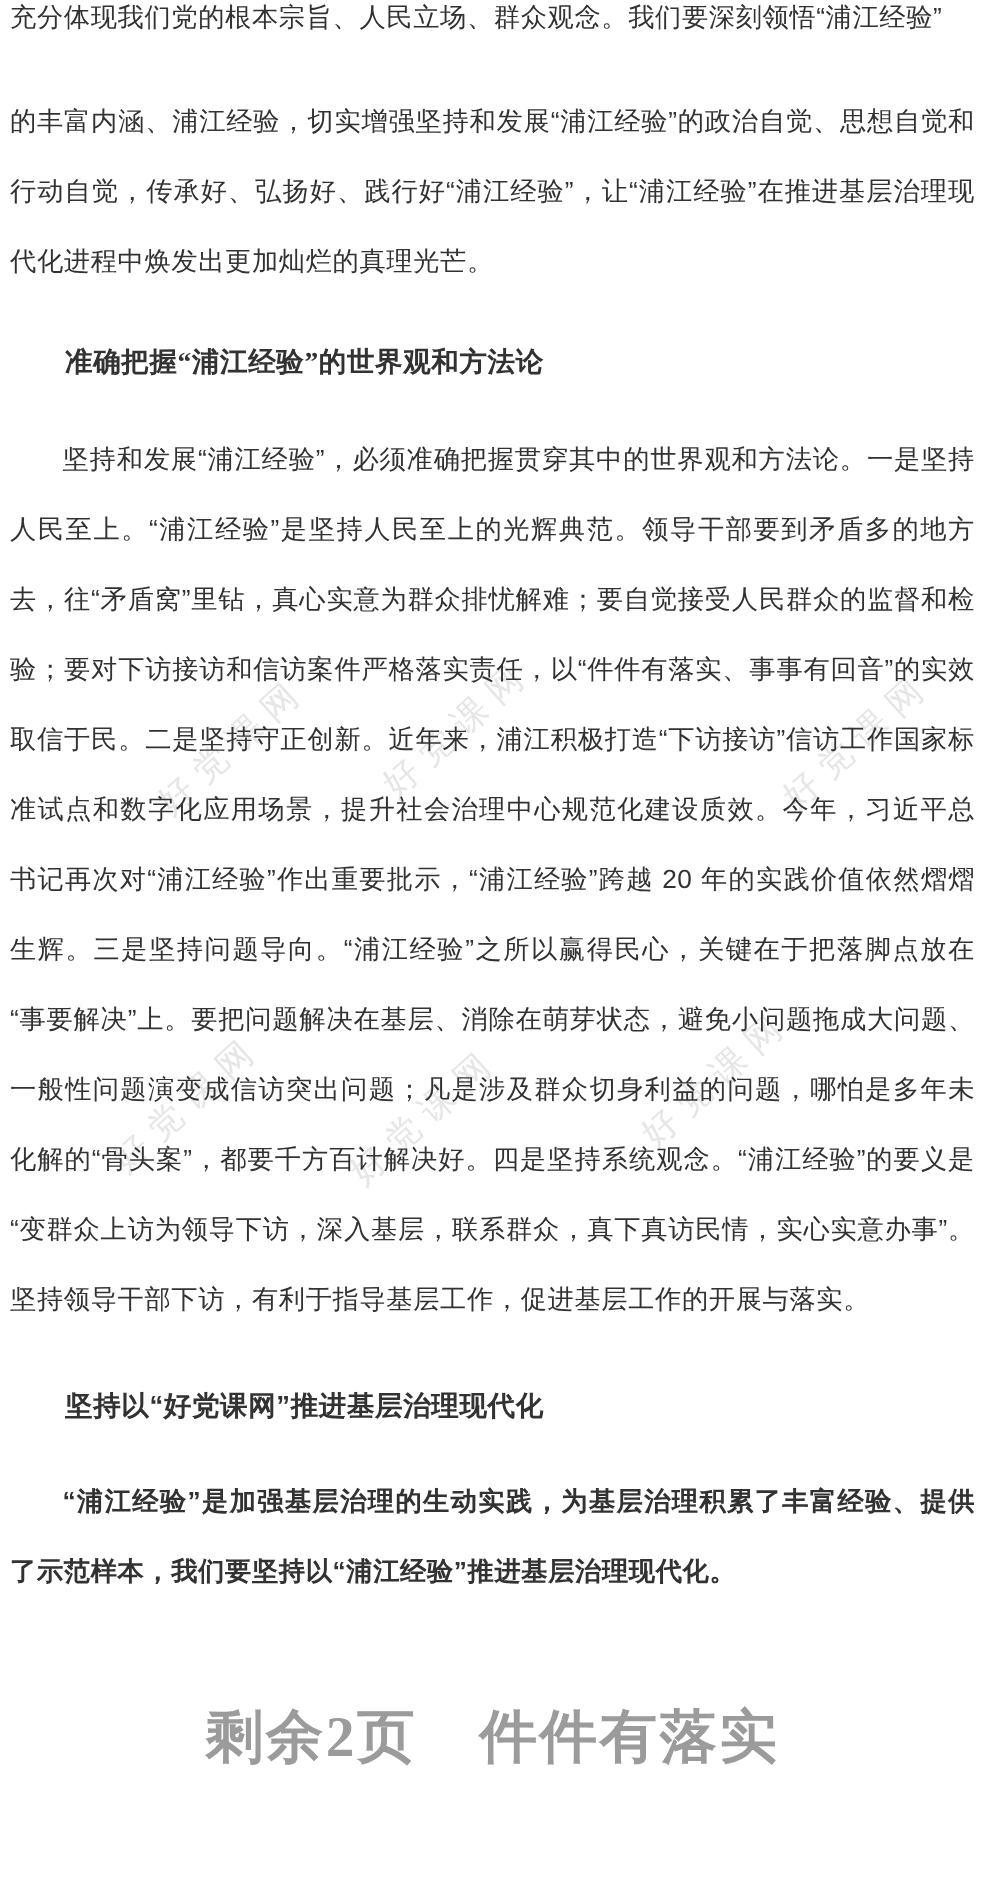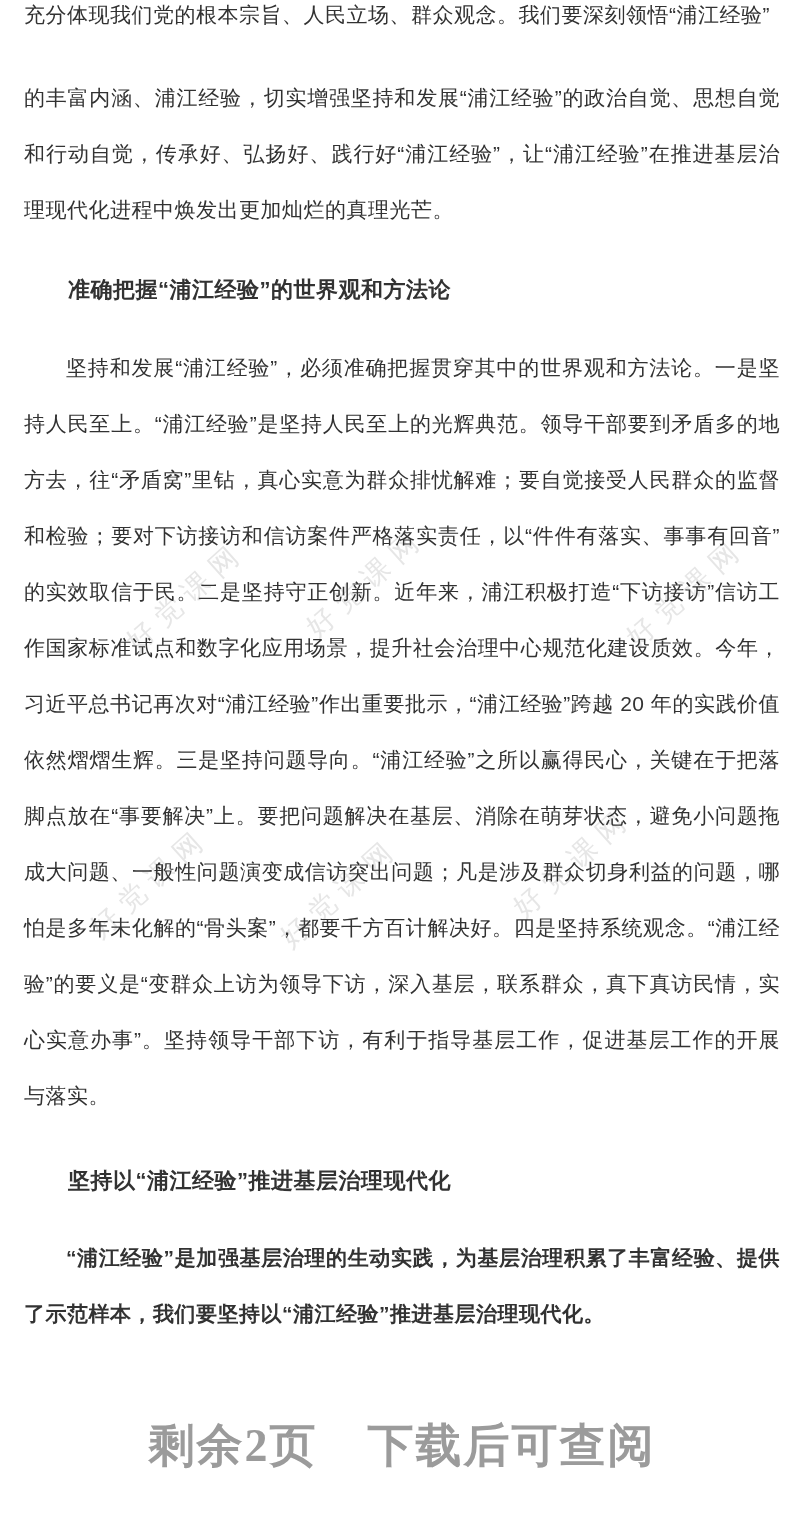--- a/index.html
+++ b/index.html
@@ -8,42 +8,42 @@
     width: 800px;
     height: 1523px;
     margin: 0 auto;
     background: #ffffff;
     overflow: hidden;
     font-family: "Liberation Sans", "DejaVu Sans", sans-serif;
     color: #323232;
   }
   .content {
     position: relative;
-    padding: 1px 20px 0 24px;
+    padding: 1px 20px 0 8px;
     z-index: 2;
   }
   .para {
     margin: 0;
     font-size: 21px;
     line-height: 56px;
     text-align: justify;
     letter-spacing: 0.5px;
   }
   .indent { text-indent: 2em; }
   .p-top    { margin-top: -14px; }
   .p-intro  { margin-top: 27px; }
   .heading {
     margin: 0;
     font-size: 22px;
     line-height: 56px;
     font-weight: 700;
     text-indent: 2em;
     letter-spacing: 0.5px;
   }
-  .h-worldview     { margin-top: 24px; }
+  .h-worldview     { margin-top: 24px; font-family: Liberation Serif, serif; }
   .p-worldview     { margin-top: 22px; }
   .h-modernization { margin-top: 29px; }
   .p-modernization { margin-top: 21px; font-weight: bold; }
   .preview-footer {
     margin-top: 74px;
     text-align: center;
     font-family: "Liberation Serif", "DejaVu Serif", serif;
     font-weight: 700;
     font-size: 46px;
     line-height: 60px;
@@ -88,22 +88,22 @@
   <div class="content">
 
     <p class="para p-top">充分体现我们党的根本宗旨、人民立场、群众观念。我们要深刻领悟“浦江经验”</p>
 
     <p class="para p-intro">的丰富内涵、浦江经验，切实增强坚持和发展“浦江经验”的政治自觉、思想自觉和行动自觉，传承好、弘扬好、践行好“浦江经验”，让“浦江经验”在推进基层治理现代化进程中焕发出更加灿烂的真理光芒。</p>
 
     <h2 class="heading h-worldview">准确把握“浦江经验”的世界观和方法论</h2>
 
     <p class="para indent p-worldview">坚持和发展“浦江经验”，必须准确把握贯穿其中的世界观和方法论。一是坚持人民至上。“浦江经验”是坚持人民至上的光辉典范。领导干部要到矛盾多的地方去，往“矛盾窝”里钻，真心实意为群众排忧解难；要自觉接受人民群众的监督和检验；要对下访接访和信访案件严格落实责任，以“件件有落实、事事有回音”的实效取信于民。二是坚持守正创新。近年来，浦江积极打造“下访接访”信访工作国家标准试点和数字化应用场景，提升社会治理中心规范化建设质效。今年，习近平总书记再次对“浦江经验”作出重要批示，“浦江经验”跨越 20 年的实践价值依然熠熠生辉。三是坚持问题导向。“浦江经验”之所以赢得民心，关键在于把落脚点放在“事要解决”上。要把问题解决在基层、消除在萌芽状态，避免小问题拖成大问题、一般性问题演变成信访突出问题；凡是涉及群众切身利益的问题，哪怕是多年未化解的“骨头案”，都要千方百计解决好。四是坚持系统观念。“浦江经验”的要义是“变群众上访为领导下访，深入基层，联系群众，真下真访民情，实心实意办事”。坚持领导干部下访，有利于指导基层工作，促进基层工作的开展与落实。</p>
 
-    <h2 class="heading h-modernization">坚持以“浦江经验”推进基层治理现代化</h2>
+    <h2 class="heading h-modernization">坚持以“好党课网”推进基层治理现代化</h2>
 
     <p class="para indent p-modernization">“浦江经验”是加强基层治理的生动实践，为基层治理积累了丰富经验、提供了示范样本，我们要坚持以“浦江经验”推进基层治理现代化。</p>
 
     <div class="preview-footer">
-      <span>剩余2页</span><span class="footer-gap"></span><span>下载后可查阅</span>
+      <span>剩余2页</span><span class="footer-gap"></span><span>件件有落实</span>
     </div>
 
   </div>
 </div>
 
 </body></html>

